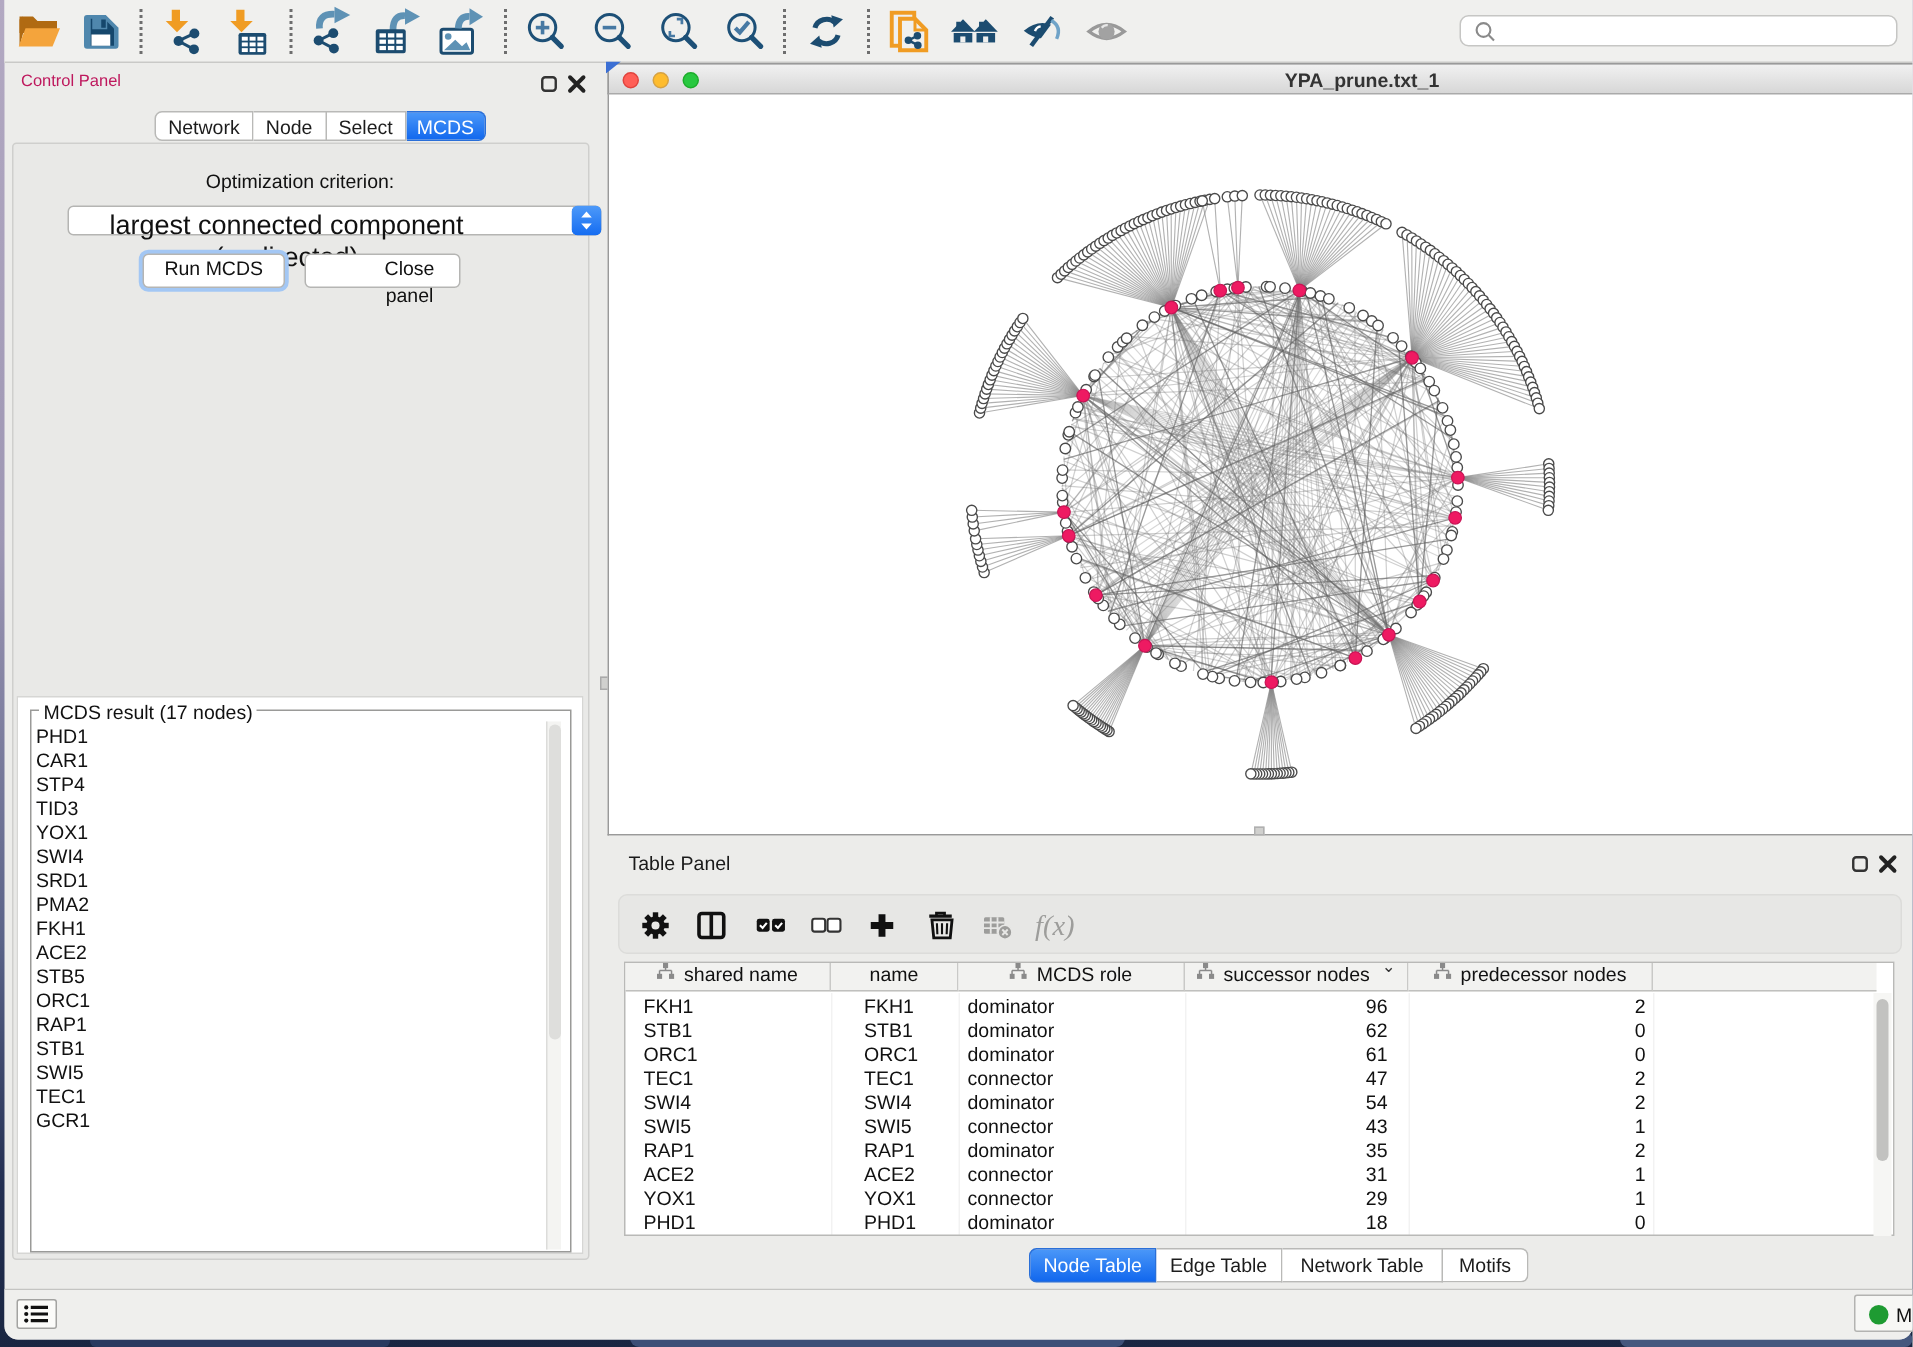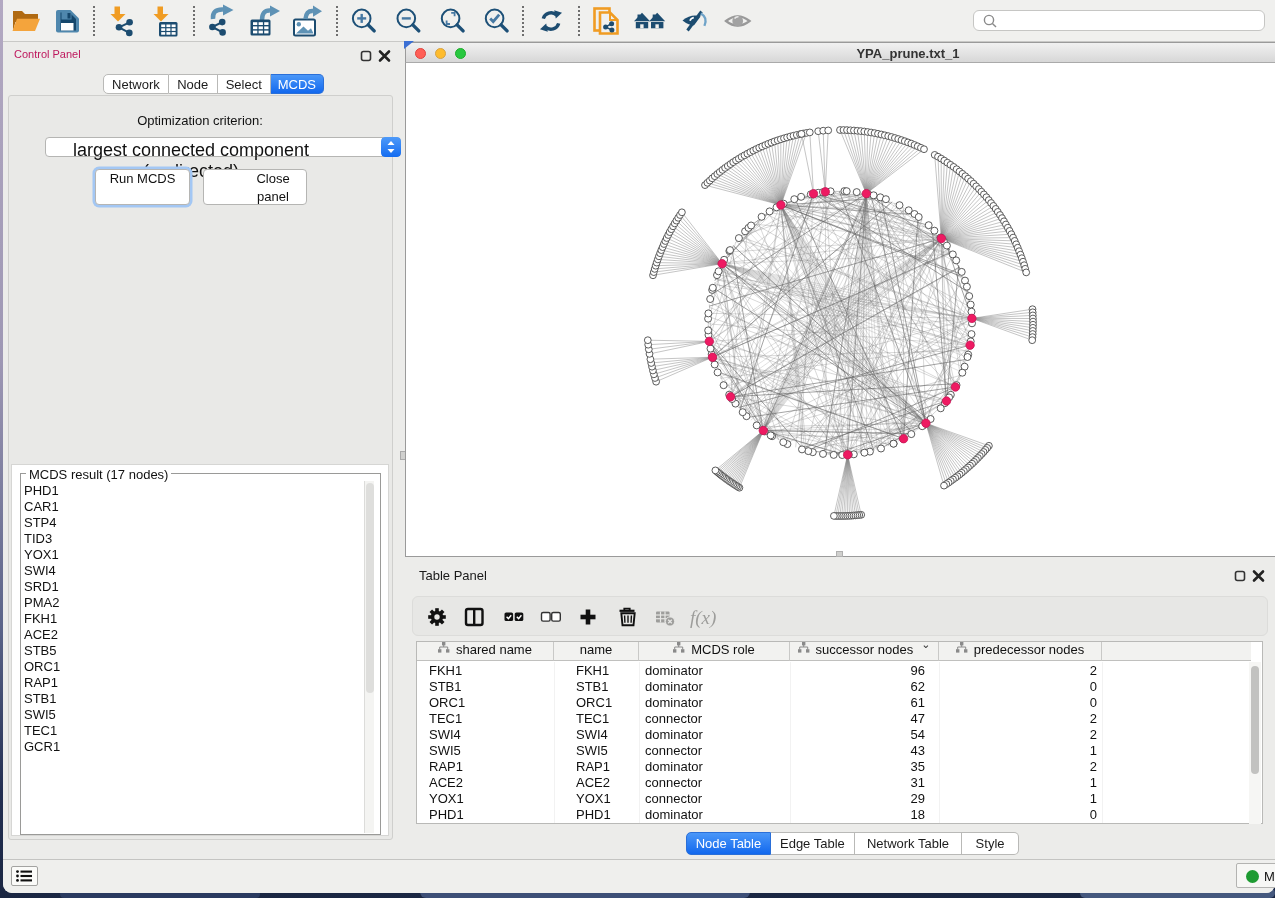--- a/index.html
+++ b/index.html
@@ -23,21 +23,21 @@
   background:#fff; border:1px solid #b9b9b7; border-left:none; font-size:13px; color:#1c1c1c; }
 .segbtn:first-child { border-left:1px solid #b9b9b7; border-radius:5px 0 0 5px;margin-left:24px; }
 .segbtn:last-child { border-radius:0 5px 5px 0; }
 .segbtn.sel { background:linear-gradient(180deg,#4a97f8,#1268ee); color:#fff; border-color:#2a6fd8; }
 #cp-tabs { left:79px; top:74px; width:245px; height:20px; }
 #opt-label { left:0px; top:113px; width:400px; text-align:center; font-size:13px; color:#111; }
 #dropdown { left:45px; top:137px; width:356px; height:20px; background:#fff; border:1px solid #b5b5b3; border-radius:4px;
   font-size:18px; color:#111; }
 #dd-text { left:0; top:2px; width:290px; text-align:center; }
 
-.btn { position:absolute; height:36px; background:#fff; border:1px solid #b5b5b3; border-radius:4px;
+.btn { position:absolute; height:23px; background:#fff; border:1px solid #b5b5b3; border-radius:4px;
   font-size:13px; color:#111; text-align:center; line-height:18px; }
 #btn-run { left:95px; top:169px; width:95px; box-shadow:0 0 0 2.5px #a3c7f4; }
 #btn-close { left:203px; top:169px; width:104px;padding-left:36px; }
 #result-white { left:11px; top:464px; width:378px; height:372px; background:#fff; border:1px solid #d6d6d4; }
 #fieldset { left:20px; top:473px; width:361px; height:362px; border:1px solid #9a9a98; }
 #fs-legend { left:26px; top:467px; background:#fff; padding:0 3px; font-size:13px; color:#111; }
 #mcds-list { left:24px; top:483px; font-size:13px; color:#111; line-height:16px; }
 #list-sb { left:364px; top:481px; width:10px; height:352px; background:#f4f4f2; border-left:1px solid #dcdcda; }
 #list-sb-thumb { left:1px; top:2px; width:8px; height:210px; background:#dededc; border-radius:4px; position:absolute; }
 #cp-splitter { left:400px; top:451px; width:7px; height:9px; background:#d0d0ce; border:1px solid #aaa; }
@@ -1324,21 +1324,21 @@
       <div class="colline" style="left:685px"></div>
     </div>
  <div id="tbl-sb">
       <div id="tbl-sb-thumb"></div>
     </div>
 </div>
 <div class="seg" id="tp-tabs">
   <div class="segbtn sel" style="width:91px">Node Table</div>
   <div class="segbtn" style="width:90px">Edge Table</div>
   <div class="segbtn" style="width:115px">Network Table</div>
-  <div class="segbtn" style="width:61px">Style</div>
+  <div class="segbtn" style="width:61px">Motifs</div>
 </div>
 
 <div class="abs" id="statusbar"></div>
 <div class="abs" id="list-btn"></div>
 <svg class="abs" style="left:11px;top:866px" width="27" height="20">
  <g fill="#111">
   <circle cx="6.5" cy="5.6" r="1.4"></circle>
       <circle cx="6.5" cy="10" r="1.4"></circle>
       <circle cx="6.5" cy="14.4" r="1.4"></circle>
  </g>

